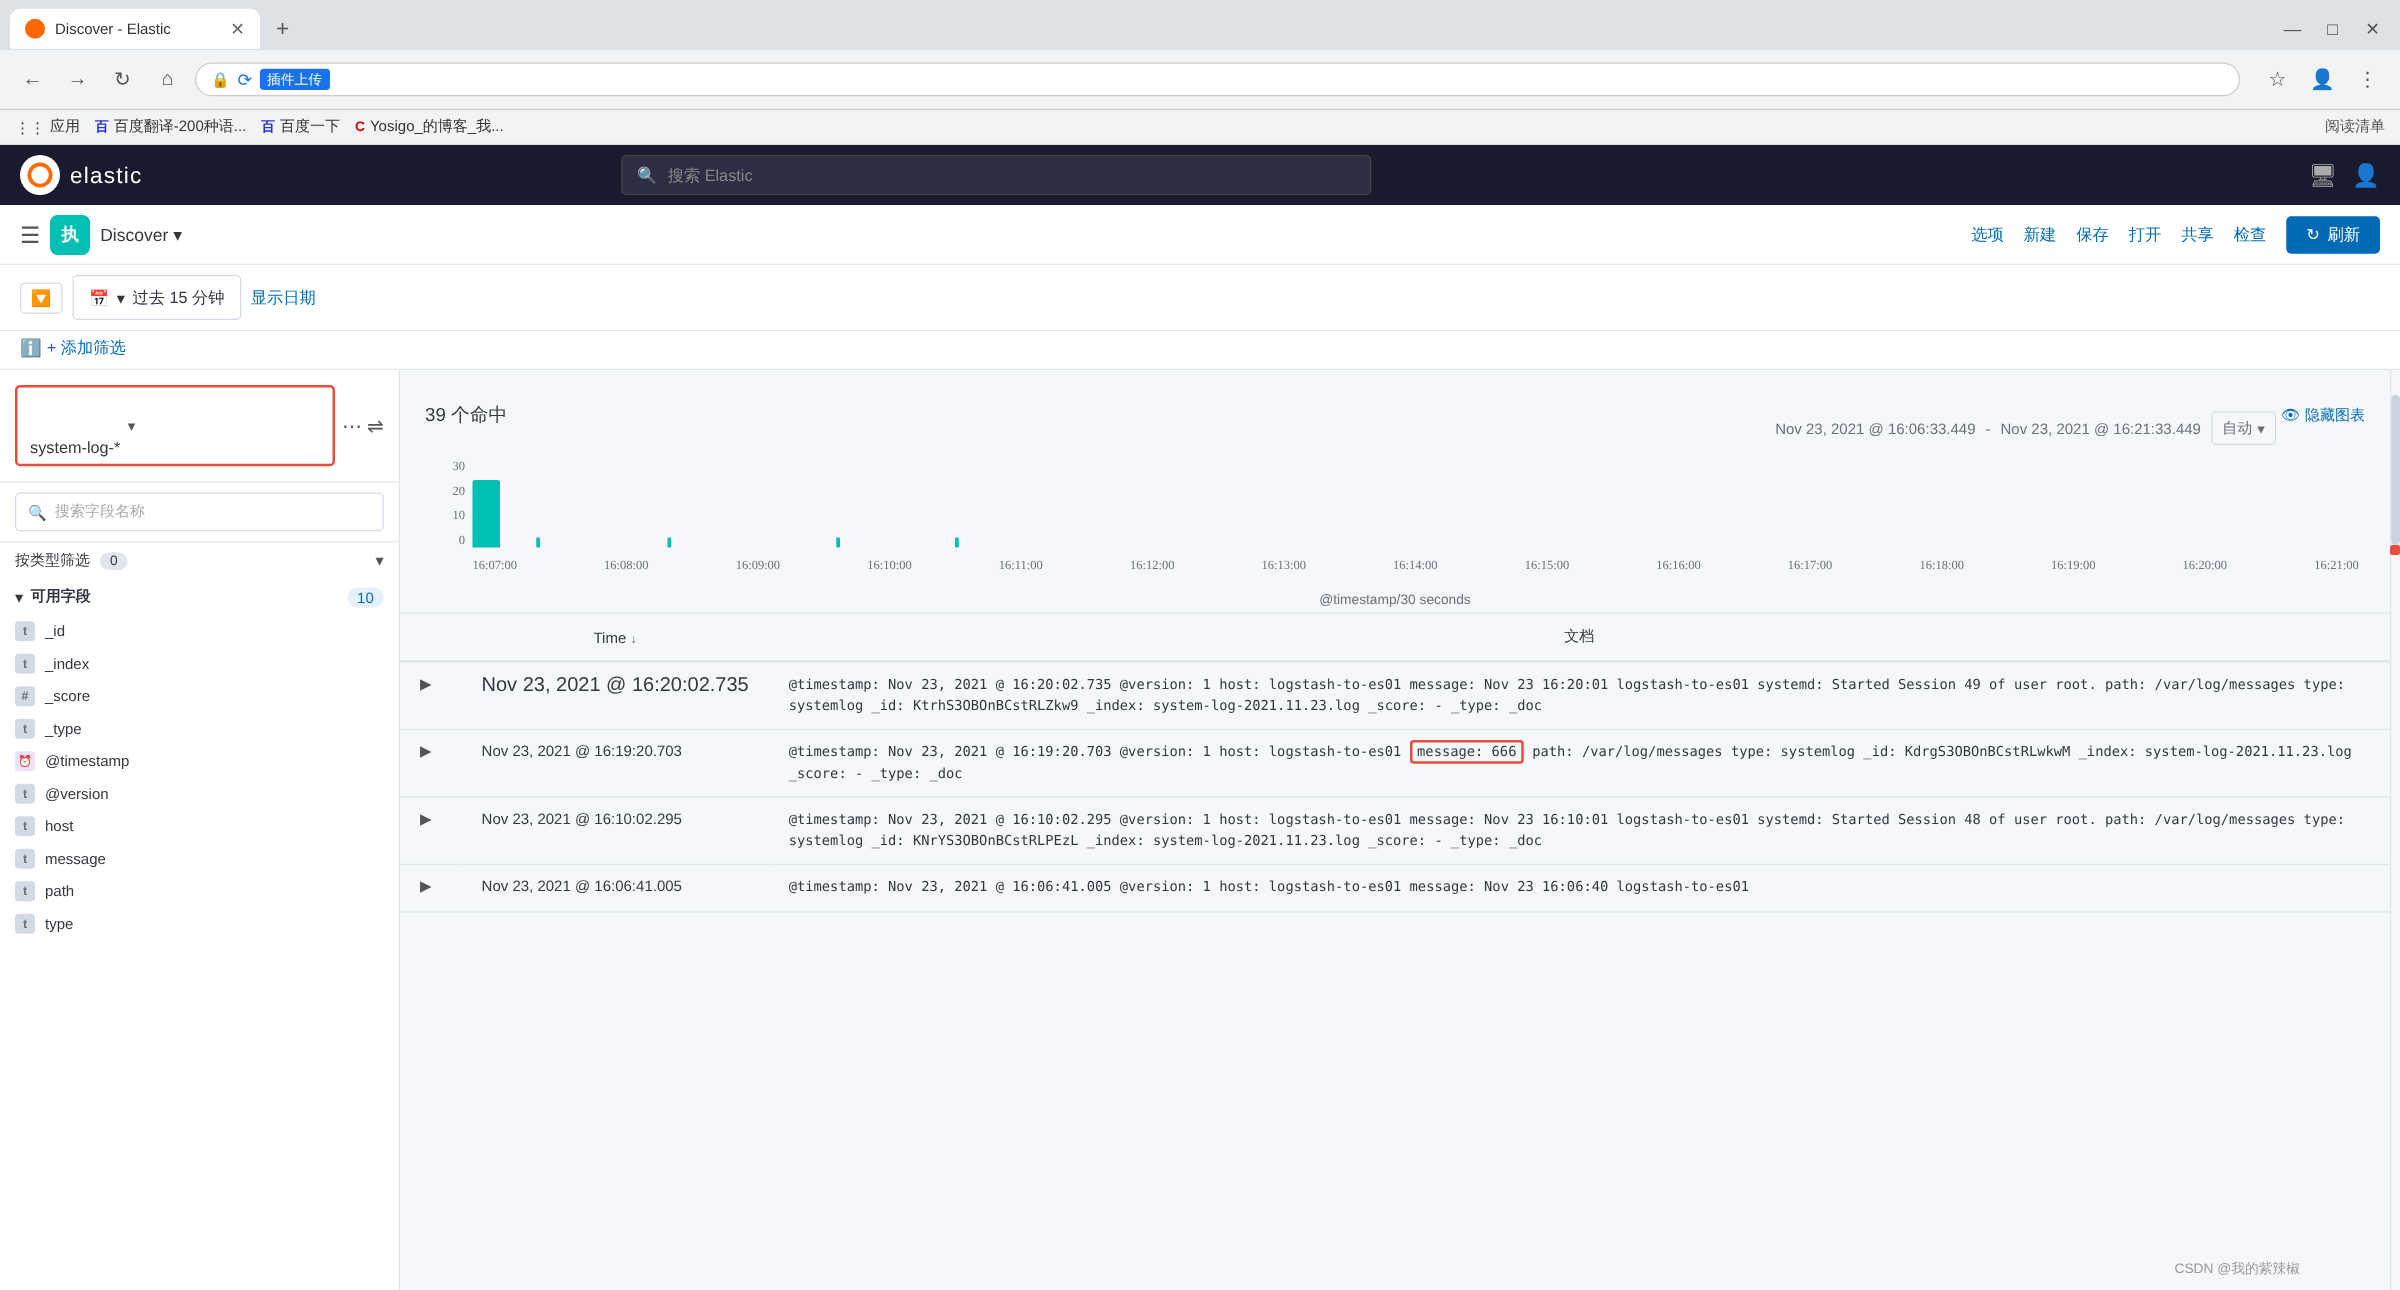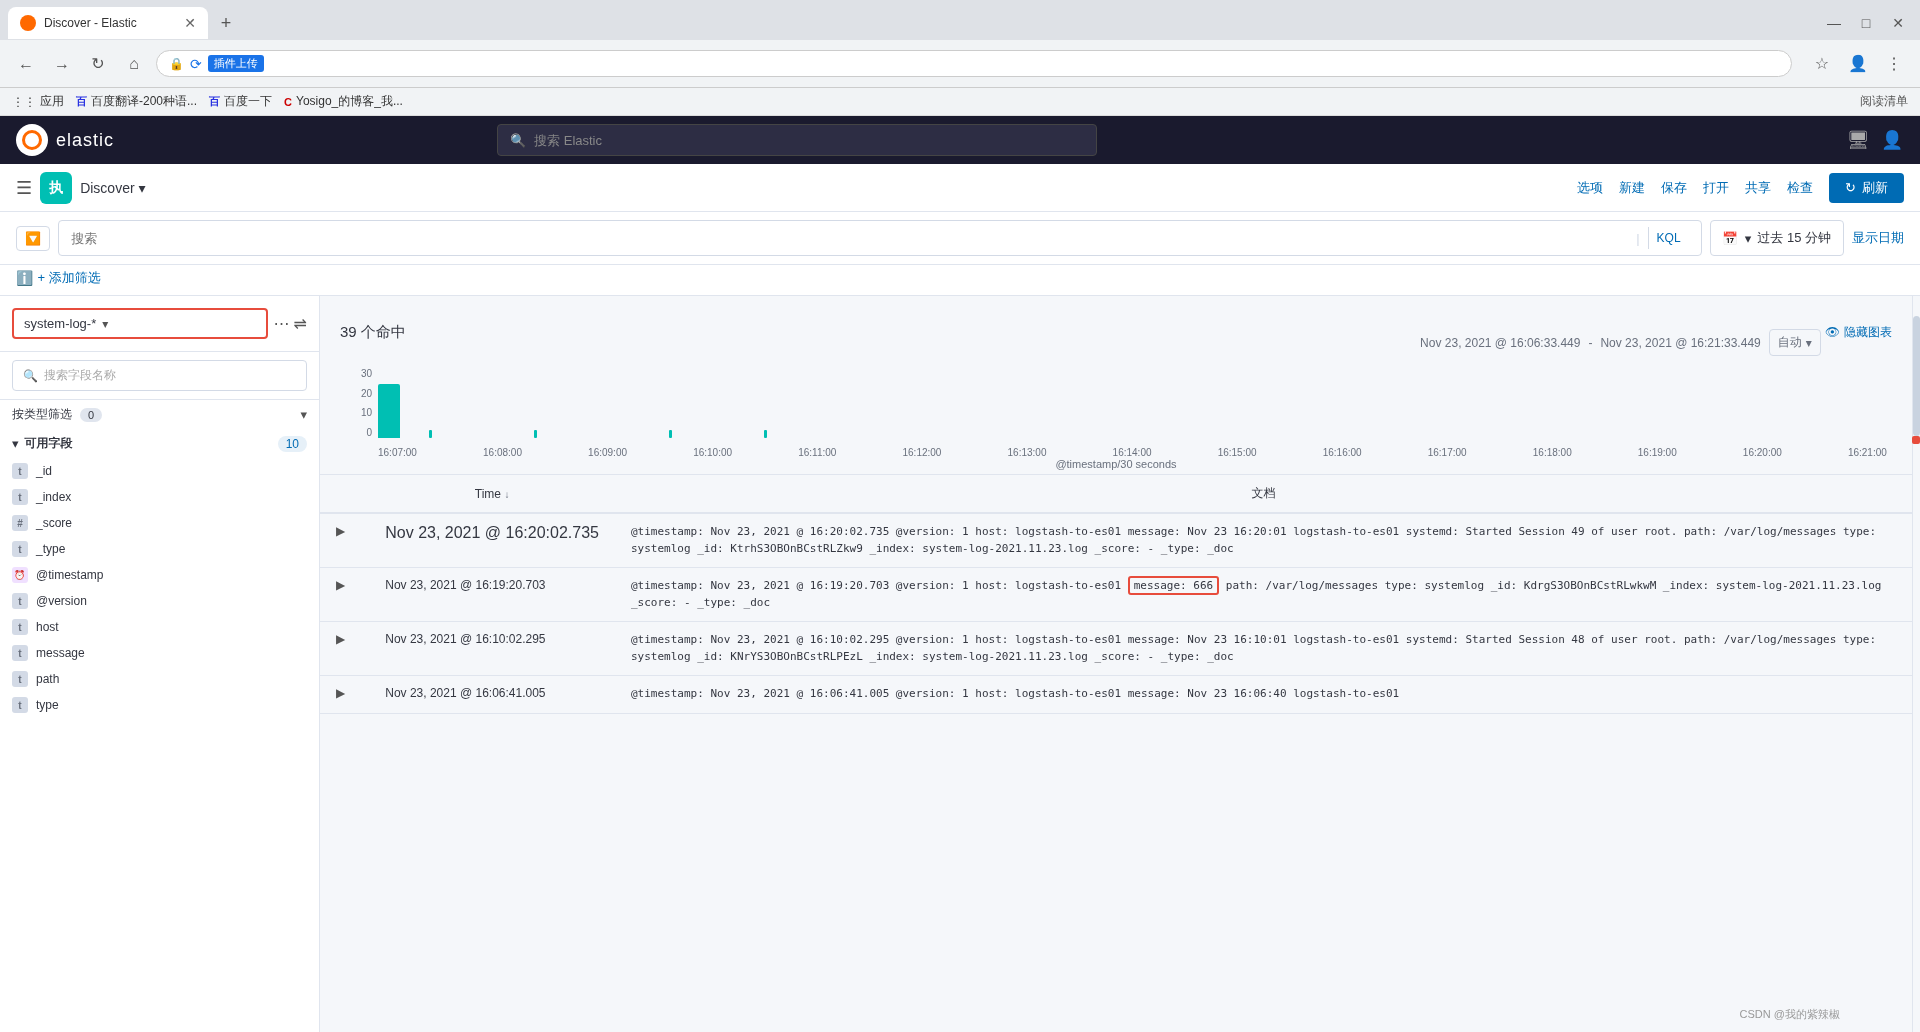--- a/index.html
+++ b/index.html
@@ -58,21 +58,21 @@
     .filter-row { background: #fff; display: flex; align-items: center; padding: 4px 16px 8px; gap: 8px; border-bottom: 1px solid #e0e5ee; }
     .filter-add { display: flex; align-items: center; gap: 4px; color: #006bb4; font-size: 13px; cursor: pointer; }
 
     
     .main-layout { display: flex; flex: 1; overflow: hidden; }
 
     
     .sidebar { width: 320px; background: #fff; border-right: 1px solid #e0e5ee; display: flex; flex-direction: column; overflow: hidden; }
     .index-pattern-selector { display: flex; align-items: center; padding: 12px; gap: 6px; border-bottom: 1px solid #e0e5ee; }
     .index-pattern-box { flex: 1; display: flex; align-items: center; border: 2px solid #e74c3c; border-radius: 4px; padding: 6px 10px; gap: 6px; cursor: pointer; }
-    .index-pattern-label { font-size: 13px; color: #343741; font-weight: 500; }
+    .index-pattern-label { font-size: 13px; color: #343741; font-weight: 500; margin-top: 34px; }
     .index-pattern-caret { color: #555; font-size: 12px; }
     .index-pattern-actions { display: flex; gap: 4px; }
     .ip-action-btn { color: #555; cursor: pointer; font-size: 16px; }
 
     .field-search { padding: 8px 12px; border-bottom: 1px solid #e0e5ee; }
     .field-search-input { width: 100%; border: 1px solid #d3dae6; border-radius: 4px; padding: 6px 10px; font-size: 12px; display: flex; align-items: center; gap: 6px; color: #69707d; }
 
     .filter-type-row { display: flex; align-items: center; padding: 6px 12px; gap: 8px; cursor: pointer; }
     .filter-type-label { font-size: 12px; color: #343741; }
     .filter-count-badge { background: #e0e5ee; border-radius: 10px; padding: 1px 8px; font-size: 11px; color: #343741; }
@@ -215,25 +215,20 @@
         <span>↻</span>
         <span>刷新</span>
       </button>
     </div>
   </div>
 
   <div class="search-row">
     <div style="display:flex;align-items:center;gap:4px;border:1px solid #d3dae6;border-radius:4px;padding:4px 8px;cursor:pointer;">
       <span>🔽</span>
     </div>
-    <div class="query-bar">
-      <input type="text" class="query-input" placeholder="搜索" style="">
-      <span style="color:#d3dae6;">|</span>
-      <button class="kql-btn">KQL</button>
-    </div>
     <div class="time-picker">
       <span>📅</span>
       <span>▾</span>
       <span style="font-size:13px;">过去 15 分钟</span>
     </div>
     <button class="show-date-btn">显示日期</button>
   </div>
 
   <div class="filter-row">
     <div class="filter-add">
@@ -341,21 +336,21 @@
             <span>自动</span>
             <span>▾</span>
           </div>
         </div>
         <div class="hide-chart-btn">
           <span>👁</span>
           <span>隐藏图表</span>
         </div>
       </div>
 
-      <div style="position:relative;height:90px;padding:0 20px 0 55px;margin-bottom:0;">
+      <div style="position:relative;height:90px;padding:0 20px 0 55px;margin-bottom:16px;font-family:Liberation Serif, serif;">
 
         <div style="position:absolute;left:20px;top:0;bottom:20px;width:32px;display:flex;flex-direction:column;justify-content:space-between;align-items:flex-end;font-size:10px;color:#69707d;">
           <span>30</span>
           <span>20</span>
           <span>10</span>
           <span>0</span>
         </div>
 
         <div style="position:absolute;left:58px;right:25px;top:2px;bottom:20px;display:flex;align-items:flex-end;gap:1px;">
 

